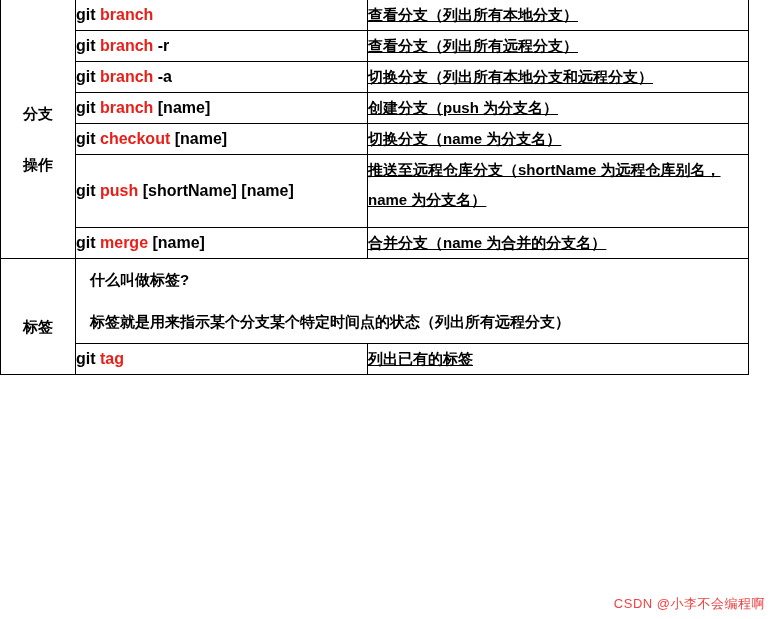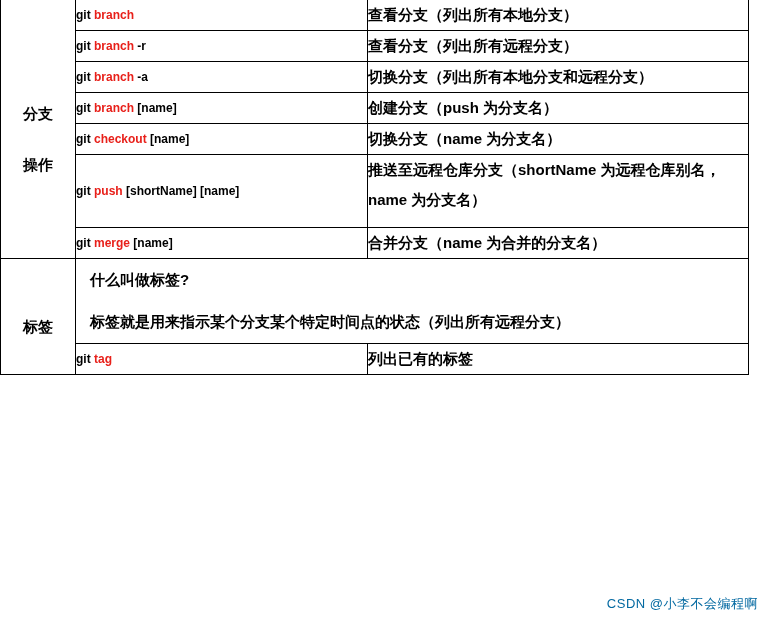--- a/index.html
+++ b/index.html
@@ -49,56 +49,57 @@
     color: #000000;
     line-height: 30px;
     padding: 4px 0;
   }
   .group-cell .line {
     display: block;
     margin-top: 21px;
   }
   .cmd-cell {
     padding: 12px 0 12px 14px;
-    font-size: 12px;
+    font-size: 16px;
     font-weight: bold;
     color: #000000;
     white-space: nowrap;
   }
   .kw {
     color: #e8201a;
   }
   .desc-cell {
     padding: 12px 14px 12px 12px;
     font-size: 15px;
     font-weight: bold;
     color: #000000;
     line-height: 30px;
+    text-decoration: underline;
   }
   .tall .desc-cell {
     padding-bottom: 12px;
   }
   .note-cell {
     padding: 14px 14px 14px 14px;
     font-size: 15px;
     font-weight: bold;
     color: #000000;
     line-height: 42px;
   }
   .note-line {
     display: block;
     white-space: nowrap;
     margin-left: 14px;
   }
   .watermark {
     position: absolute;
-    right: 12px;
+    right: 5px;
     bottom: 6px;
     font-size: 13px;
-    color: #0369a1;
+    color: #ef4444;
     font-family: "Liberation Sans", sans-serif;
     letter-spacing: 0.5px;
   }
 </style>
 </head>
 <body>
 
 <div class="sheet">
 
   <table class="cmd-table">

